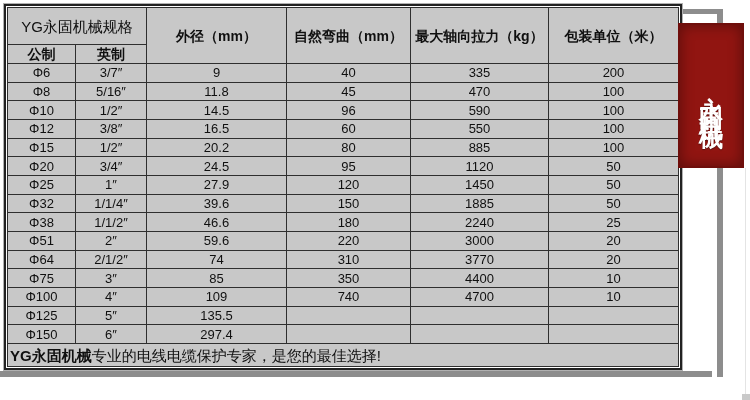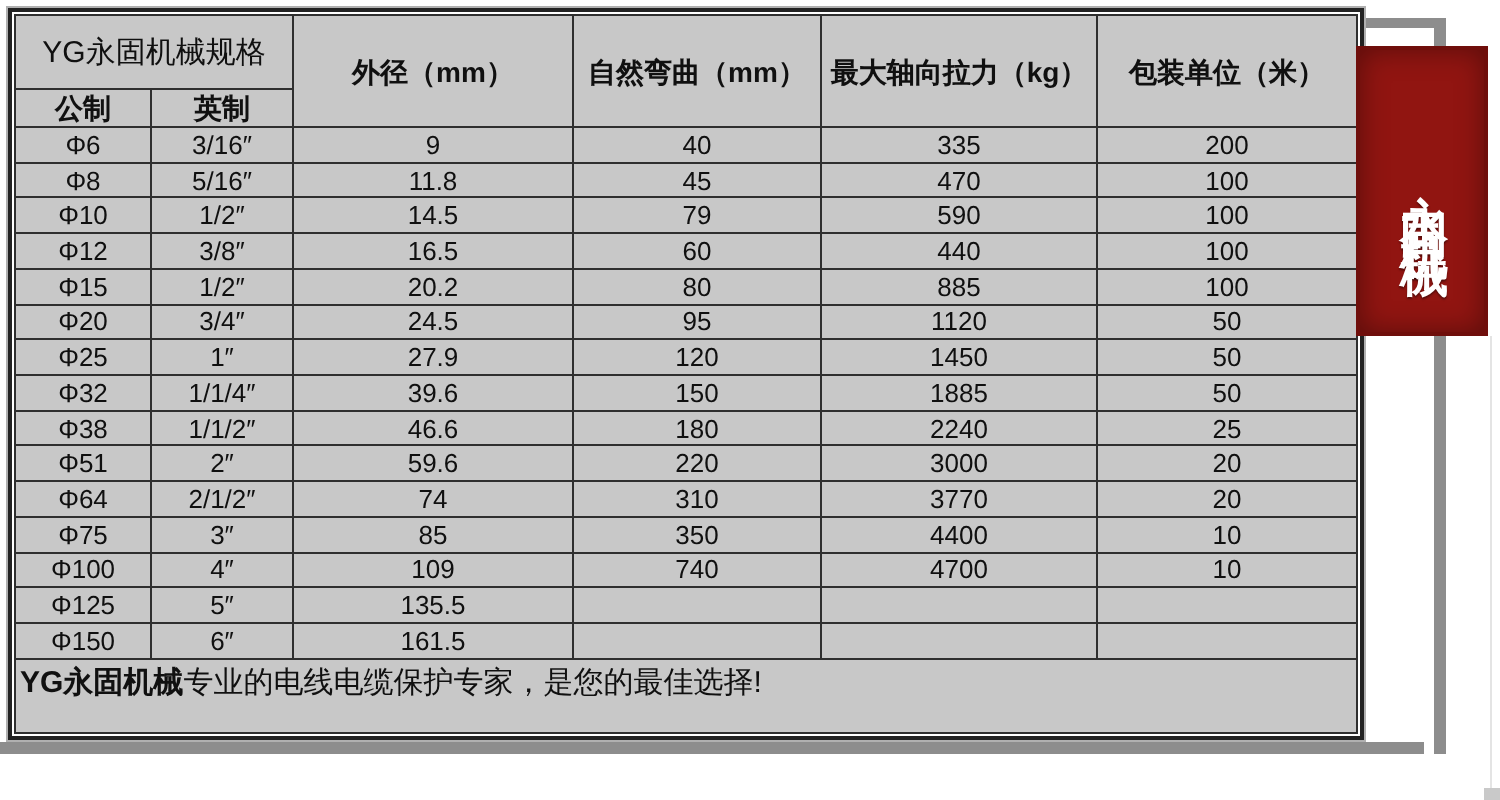--- a/index.html
+++ b/index.html
@@ -27,21 +27,21 @@
   th,td{
     background:#c8c8c8;border:1px solid #2f2f2f;
     text-align:center;vertical-align:middle;
     padding:0;font-size:13px;line-height:1;color:#101010;
     overflow:hidden;white-space:nowrap;
   }
   thead th{font-size:14px;font-weight:bold;}
   th.spec-title{font-weight:normal;font-size:15px;}
   thead tr.h1 th{height:36px;}
   thead tr.h2 th{height:18px;}
-  tfoot td{height:20px;text-align:left;font-size:15px;padding:1px 0 15px 2px;}
+  tfoot td{height:20px;text-align:left;font-size:15px;padding:1px 0 1px 2px;}
   tfoot .brand{font-weight:bold;}
 
   
   .badge{
     position:absolute;left:678px;top:23px;width:66px;height:145px;
     background:#911511;border:2px solid #6f0e0b;box-sizing:border-box;
     box-shadow:inset 0 0 14px rgba(0,0,0,.38);
     display:flex;align-items:center;justify-content:center;
   }
   .badge span{
@@ -78,48 +78,48 @@
         <th rowspan="2">包装单位（米）</th>
       </tr>
       <tr class="h2">
         <th>公制</th>
         <th>英制</th>
       </tr>
     </thead>
     <tbody>
         <tr>
           <td>Φ6</td>
-          <td>3/16″</td>
+          <td>3/7″</td>
           <td>9</td>
           <td>40</td>
           <td>335</td>
           <td>200</td>
         </tr>
         <tr>
           <td>Φ8</td>
           <td>5/16″</td>
           <td>11.8</td>
           <td>45</td>
           <td>470</td>
           <td>100</td>
         </tr>
         <tr>
           <td>Φ10</td>
           <td>1/2″</td>
           <td>14.5</td>
-          <td>79</td>
+          <td>96</td>
           <td>590</td>
           <td>100</td>
         </tr>
         <tr>
           <td>Φ12</td>
           <td>3/8″</td>
           <td>16.5</td>
           <td>60</td>
-          <td>440</td>
+          <td>550</td>
           <td>100</td>
         </tr>
         <tr>
           <td>Φ15</td>
           <td>1/2″</td>
           <td>20.2</td>
           <td>80</td>
           <td>885</td>
           <td>100</td>
         </tr>
@@ -191,21 +191,21 @@
           <td>Φ125</td>
           <td>5″</td>
           <td>135.5</td>
           <td></td>
           <td></td>
           <td></td>
         </tr>
         <tr>
           <td>Φ150</td>
           <td>6″</td>
-          <td>161.5</td>
+          <td>297.4</td>
           <td></td>
           <td></td>
           <td></td>
         </tr>
       </tbody>
     <tfoot>
       <tr>
         <td colspan="6">
           <span class="brand">YG永固机械</span><span>专业的电线电缆保护专家，是您的最佳选择!</span>
         </td>

